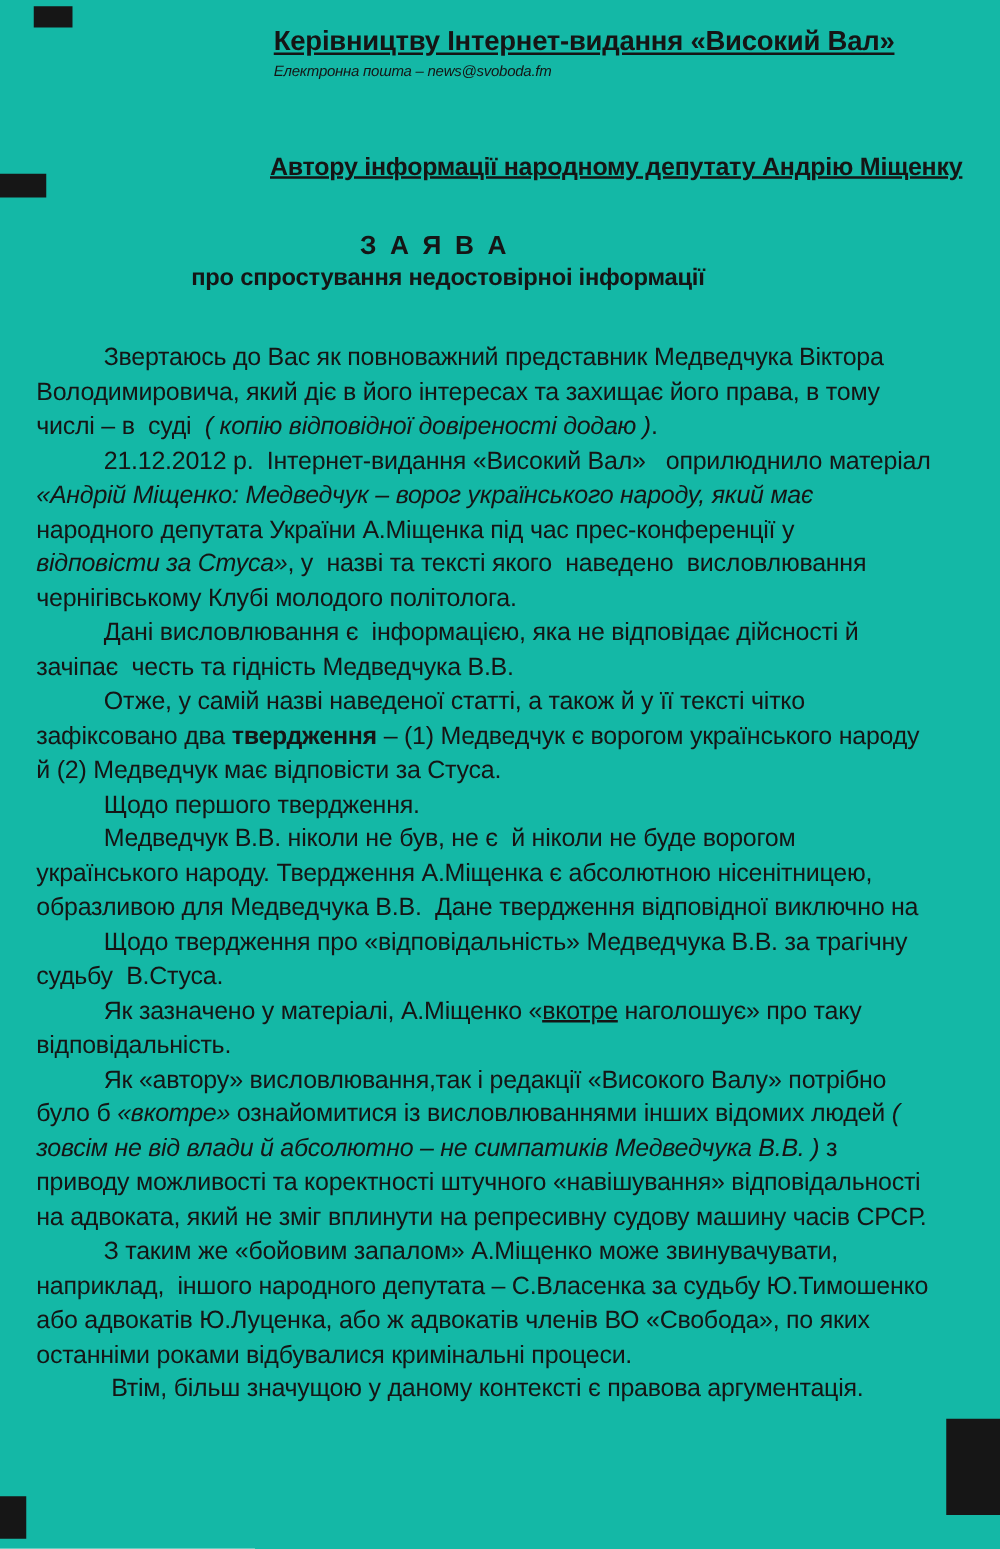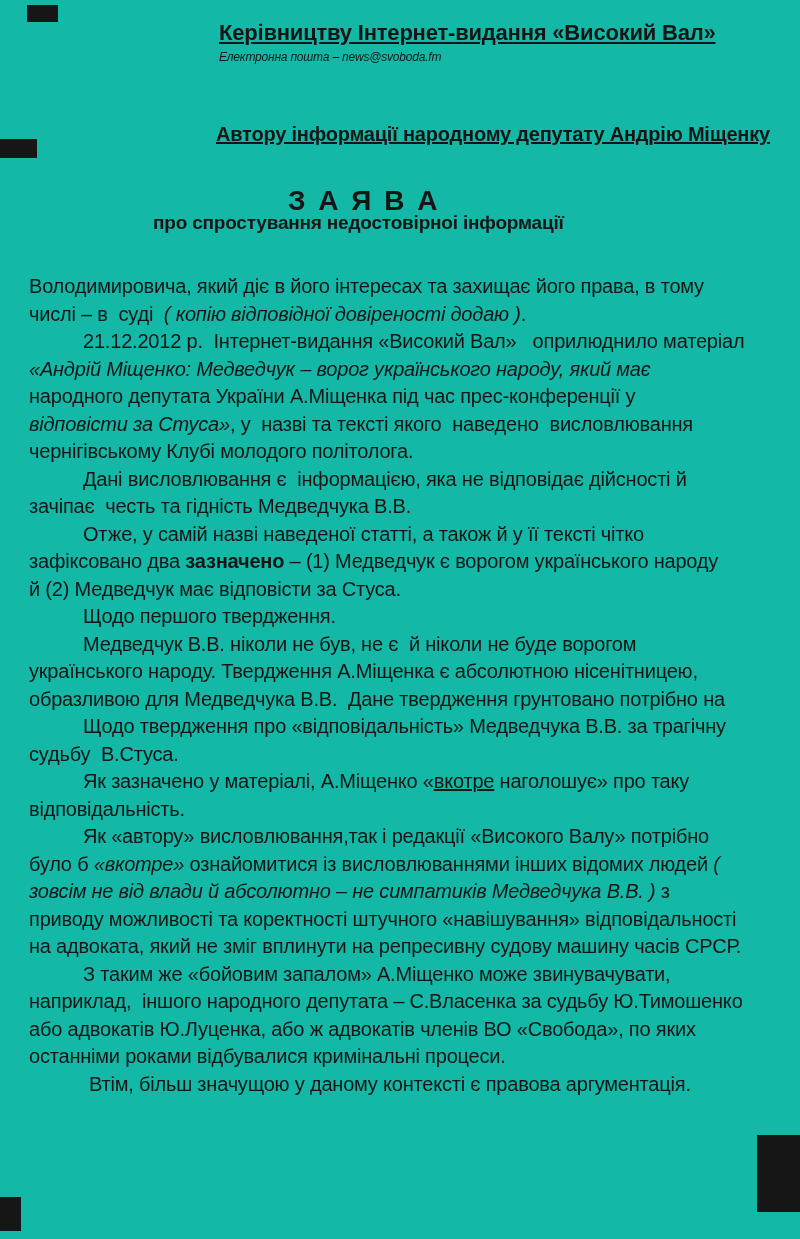--- a/index.html
+++ b/index.html
@@ -24,21 +24,21 @@
     white-space: pre;
   }
   .addr2 {
     position: absolute; left: 216px; top: 99px;
     font-size: 20px; font-weight: 700; letter-spacing: -0.2px;
     text-decoration: underline; white-space: pre; margin-top: 24px;
   }
   
   .doc-title {
     position: absolute; left: 288px; top: 185px;
-    font-size: 28px; font-weight: 700; letter-spacing: 2.5px;
+    font-size: 21px; font-weight: 700; letter-spacing: 2.5px;
     white-space: pre;
   }
   .doc-subtitle {
     position: absolute; left: 153px; top: 212px;
     font-size: 19px; font-weight: 700; letter-spacing: -0.2px;
     white-space: pre;
   }
   
   .body-text {
     position: absolute; left: 29px; top: 273px; width: 766px;
@@ -64,36 +64,37 @@
   <div class="scan-mark" style="left:757px; top:1135px; width:43px; height:77px;"></div>
 
   <div class="addr1">Керівництву Інтернет-видання «Високий Вал»</div>
   <div class="email">Електронна пошта – news@svoboda.fm</div>
   <div class="addr2">Автору інформації народному депутату Андрію Міщенку</div>
 
   <div class="doc-title">З А Я В А</div>
   <div class="doc-subtitle">про спростування недостовірноі інформації</div>
 
   <div class="body-text">
+      <div class="line ind1"><span>Звертаюсь до Вас як повноважний представник Медведчука Віктора</span></div>
       <div class="line"><span>Володимировича, який діє в його інтересах та захищає його права, в тому</span></div>
       <div class="line"><span>числі – в  суді  </span><span class="it">( копію відповідної довіреності додаю )</span><span>.</span></div>
       <div class="line ind1"><span>21.12.2012 р.  Інтернет-видання «Високий Вал»   оприлюднило матеріал</span></div>
       <div class="line"><span class="it">«Андрій Міщенко: Медведчук – ворог українського народу, який має</span></div>
       <div class="line"><span>народного депутата України А.Міщенка під час прес-конференції у</span></div>
       <div class="line"><span class="it">відповісти за Стуса»</span><span>, у  назві та тексті якого  наведено  висловлювання</span></div>
       <div class="line"><span>чернігівському Клубі молодого політолога.</span></div>
       <div class="line ind1"><span>Дані висловлювання є  інформацією, яка не відповідає дійсності й</span></div>
       <div class="line"><span>зачіпає  честь та гідність Медведчука В.В.</span></div>
       <div class="line ind1"><span>Отже, у самій назві наведеної статті, а також й у її тексті чітко</span></div>
-      <div class="line"><span>зафіксовано два </span><span class="bd">зазначено</span><span> – (1) Медведчук є ворогом українського народу</span></div>
+      <div class="line"><span>зафіксовано два </span><span class="bd">твердження</span><span> – (1) Медведчук є ворогом українського народу</span></div>
       <div class="line"><span>й (2) Медведчук має відповісти за Стуса.</span></div>
       <div class="line ind1"><span>Щодо першого твердження.</span></div>
       <div class="line ind1"><span>Медведчук В.В. ніколи не був, не є  й ніколи не буде ворогом</span></div>
       <div class="line"><span>українського народу. Твердження А.Міщенка є абсолютною нісенітницею,</span></div>
-      <div class="line"><span>образливою для Медведчука В.В.  Дане твердження грунтовано потрібно на</span></div>
+      <div class="line"><span>образливою для Медведчука В.В.  Дане твердження відповідної виключно на</span></div>
       <div class="line ind1"><span>Щодо твердження про «відповідальність» Медведчука В.В. за трагічну</span></div>
       <div class="line"><span>судьбу  В.Стуса.</span></div>
       <div class="line ind1"><span>Як зазначено у матеріалі, А.Міщенко «</span><span class="un">вкотре</span><span> наголошує» про таку</span></div>
       <div class="line"><span>відповідальність.</span></div>
       <div class="line ind1"><span>Як «автору» висловлювання,так і редакції «Високого Валу» потрібно</span></div>
       <div class="line"><span>було б </span><span class="it">«вкотре»</span><span> ознайомитися із висловлюваннями інших відомих людей </span><span class="it">(</span></div>
       <div class="line"><span class="it">зовсім не від влади й абсолютно – не симпатиків Медведчука В.В. )</span><span> з</span></div>
       <div class="line"><span>приводу можливості та коректності штучного «навішування» відповідальності</span></div>
       <div class="line"><span>на адвоката, який не зміг вплинути на репресивну судову машину часів СРСР.</span></div>
       <div class="line ind1"><span>З таким же «бойовим запалом» А.Міщенко може звинувачувати,</span></div>

